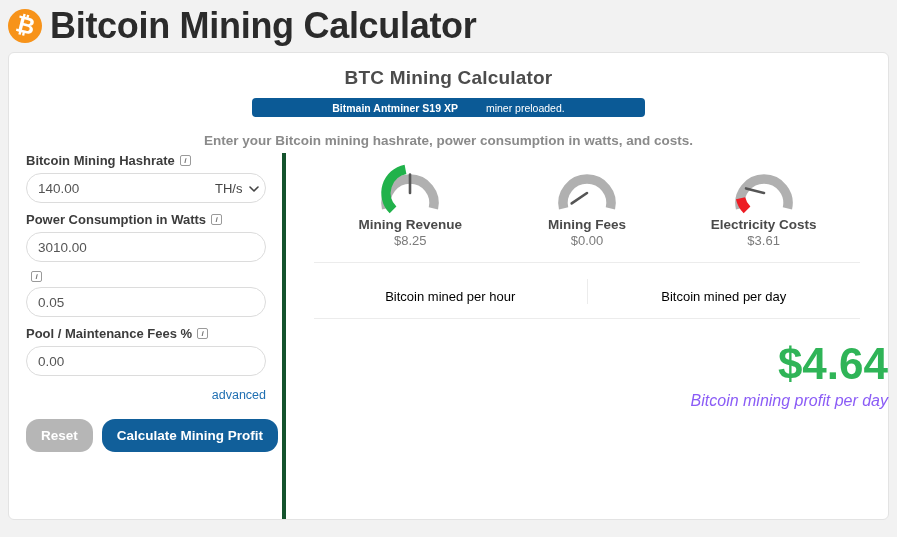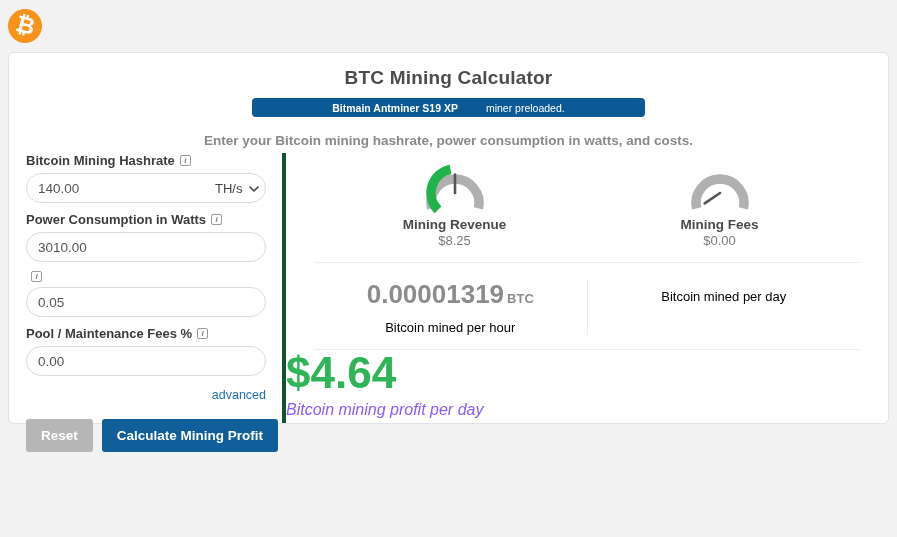--- a/index.html
+++ b/index.html
@@ -45,21 +45,21 @@
     letter-spacing: -0.3px;
     white-space: nowrap;
   }
 
   
   .card {
     position: absolute;
     left: 8px;
     top: 52px;
     width: 881px;
-    height: 372px;
+    height: 468px;
     background: #ffffff;
     border: 1px solid #e3e3e3;
     border-radius: 6px;
     box-sizing: border-box;
   }
 
   .calc-title {
     text-align: center;
     font-size: 19px;
     font-weight: bold;
@@ -194,21 +194,21 @@
     text-align: center;
   }
 
   .button-row {
     margin-top: 16px;
     display: flex;
     align-items: center;
   }
   .btn {
     border: none;
-    border-radius: 3px;
+    border-radius: 13px;
     font-family: "Liberation Sans", sans-serif;
     font-size: 13.5px;
     font-weight: bold;
     cursor: pointer;
     height: 33px;
     box-sizing: border-box;
   }
   .btn-reset {
     background: #b6b6b6;
     color: #ffffff;
@@ -271,41 +271,42 @@
     font-weight: bold;
     margin-left: 3px;
   }
   .mined-caption {
     font-size: 13px;
     color: #000000;
     margin-top: 10px;
   }
 
   
-  .profit-block { text-align: left; }
+  .profit-block { text-align: right; margin-top: 22px; }
   .profit-value {
     font-size: 44px;
     font-weight: bold;
     color: #2fb457;
     line-height: 1.05;
   }
   .profit-caption {
     font-size: 16px;
     color: #8b5cf6;
     margin-top: 5px;
     font-style: italic;
   }
 </style>
 </head>
 <body>
 
 <div class="page-header">
   <div class="btc-logo">
       <span>₿</span>
     </div>
+  <div class="page-title">Bitcoin Mining Calculator</div>
 </div>
 
 <div class="card">
 
   <div class="calc-title">BTC Mining Calculator</div>
 
   <div class="banner">
     <b>Bitmain Antminer S19 XP</b>
     <span>miner preloaded.</span>
   </div>
@@ -390,30 +391,36 @@
         <div class="gauge-item">
           <svg class="gauge-svg" width="68" height="56" viewBox="0 0 68 56">
             <path d="M10.6 49.4 A 24 24 0 1 1 57.4 49.4" fill="none" stroke="#b0b0b0" stroke-width="9.5" stroke-linecap="butt"></path>
             <path id="arc-1" fill="none" stroke="#a8a8a8" stroke-width="9.5" stroke-linecap="butt" d=""></path>
             <line id="needle-1" stroke="#555555" stroke-width="2.6" stroke-linecap="round" x1="34" y1="34" x2="18.70" y2="44.40"></line>
           </svg>
           <div class="gauge-label">Mining Fees</div>
           <div class="gauge-value">$0.00</div>
         </div>
 
+        <div class="gauge-item">
+          <svg class="gauge-svg" width="68" height="56" viewBox="0 0 68 56">
+            <path d="M10.6 49.4 A 24 24 0 1 1 57.4 49.4" fill="none" stroke="#b0b0b0" stroke-width="9.5" stroke-linecap="butt"></path>
+            <path id="arc-2" fill="none" stroke="#ed1c24" stroke-width="9.5" stroke-linecap="butt" d="M 17.03 50.97 A 24 24 0 0 1 10.58 39.24"></path>
+            <line id="needle-2" stroke="#555555" stroke-width="2.6" stroke-linecap="round" x1="34" y1="34" x2="16.08" y2="29.40"></line>
+          </svg>
+          <div class="gauge-label">Electricity Costs</div>
+          <div class="gauge-value">$3.61</div>
+        </div>
 
       </div>
 
       <div class="divider"></div>
 
       <div class="mined-row">
         <div class="mined-cell with-border">
-          <div class="mined-value">
-            <span>0.00001319</span><span class="mined-unit">BTC</span>
-          </div>
           <div class="mined-caption">Bitcoin mined per hour</div>
         </div>
         <div class="mined-cell">
           <div class="mined-caption">Bitcoin mined per day</div>
         </div>
       </div>
 
       <div class="divider"></div>
 
       <div class="profit-block">

